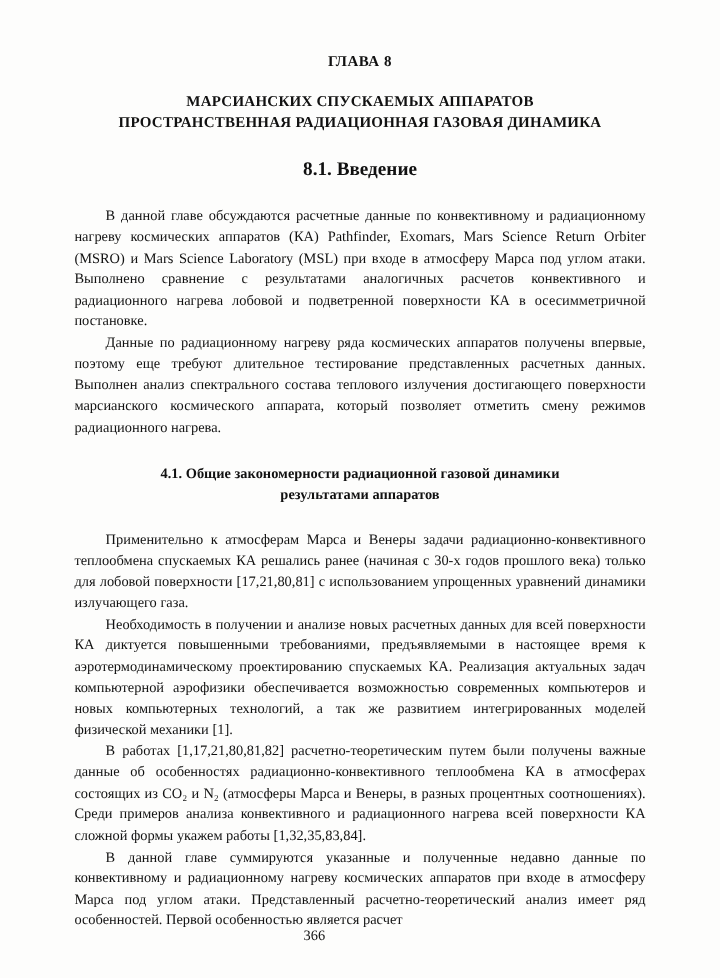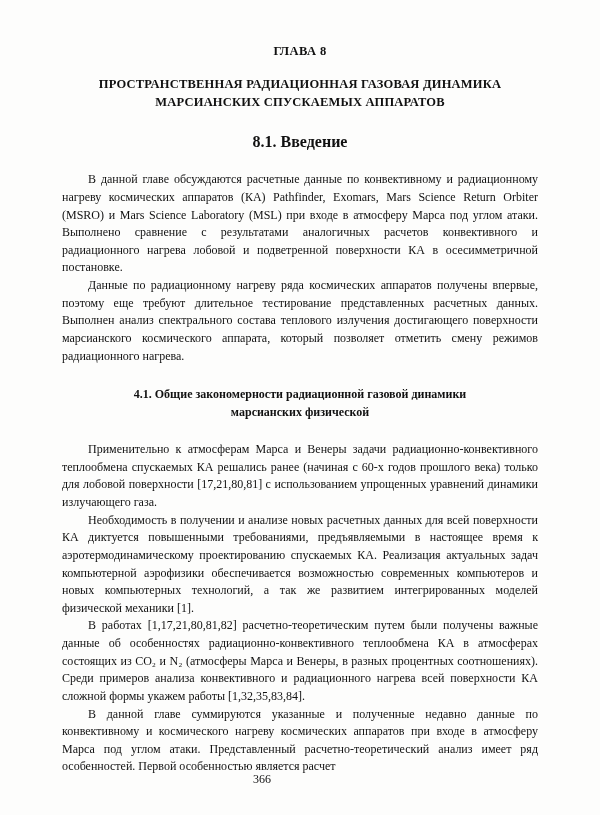--- a/index.html
+++ b/index.html
@@ -74,39 +74,39 @@
 </style>
 </head>
 <body>
 
 <div class="page">
   <div class="content">
 
     <div class="chapter-label">ГЛАВА 8</div>
 
     <div class="doc-title">
+      <div>МАРСИАНСКИХ СПУСКАЕМЫХ АППАРАТОВ</div>
       <div>ПРОСТРАНСТВЕННАЯ РАДИАЦИОННАЯ ГАЗОВАЯ ДИНАМИКА</div>
-      <div>МАРСИАНСКИХ СПУСКАЕМЫХ АППАРАТОВ</div>
     </div>
 
     <div class="section-heading">8.1. Введение</div>
 
     <div class="para-block">
       <p class="body">В данной главе обсуждаются расчетные данные по  конвективному и радиационному нагреву космических аппаратов (КА) Pathfinder, Exomars, Mars Science Return Orbiter (MSRO) и Mars Science Laboratory (MSL)  при входе в атмосферу Марса под углом атаки. Выполнено сравнение с результатами аналогичных расчетов конвективного и радиационного нагрева лобовой и подветренной поверхности КА в осесимметричной постановке.</p>
       <p class="body">Данные по радиационному нагреву ряда космических аппаратов получены впервые, поэтому еще требуют длительное тестирование представленных расчетных данных. Выполнен анализ спектрального состава теплового излучения достигающего поверхности марсианского космического аппарата, который позволяет отметить смену режимов радиационного нагрева.</p>
     </div>
 
     <div class="section-heading-2">
       <div>4.1. Общие закономерности радиационной газовой динамики</div>
-      <div>марсианских физической</div>
+      <div>результатами аппаратов</div>
     </div>
 
     <div class="para-block">
-      <p class="body">Применительно к атмосферам Марса и Венеры задачи радиационно-конвективного теплообмена спускаемых КА решались ранее (начиная с 60-х годов прошлого века) только для лобовой поверхности [17,21,80,81] с использованием упрощенных уравнений динамики излучающего газа.</p>
+      <p class="body">Применительно к атмосферам Марса и Венеры задачи радиационно-конвективного теплообмена спускаемых КА решались ранее (начиная с 30-х годов прошлого века) только для лобовой поверхности [17,21,80,81] с использованием упрощенных уравнений динамики излучающего газа.</p>
       <p class="body">Необходимость в получении и анализе новых расчетных данных для всей поверхности КА диктуется повышенными требованиями, предъявляемыми в настоящее время к аэротермодинамическому проектированию спускаемых КА. Реализация актуальных задач компьютерной аэрофизики обеспечивается возможностью современных компьютеров и новых компьютерных технологий, а так же развитием интегрированных моделей физической механики [1].</p>
       <p class="body">В работах [1,17,21,80,81,82] расчетно-теоретическим путем были получены важные данные об особенностях радиационно-конвективного теплообмена КА в атмосферах состоящих из CO₂ и N₂ (атмосферы Марса и Венеры, в разных процентных соотношениях). Среди примеров анализа конвективного и радиационного нагрева всей поверхности КА сложной формы укажем работы [1,32,35,83,84].</p>
-      <p class="body">В данной главе суммируются указанные и полученные недавно данные по конвективному и космического нагреву космических аппаратов при входе в атмосферу Марса под углом атаки. Представленный расчетно-теоретический анализ имеет ряд особенностей. Первой особенностью является расчет</p>
+      <p class="body">В данной главе суммируются указанные и полученные недавно данные по конвективному и радиационному нагреву космических аппаратов при входе в атмосферу Марса под углом атаки. Представленный расчетно-теоретический анализ имеет ряд особенностей. Первой особенностью является расчет</p>
     </div>
 
   </div>
 
   <div class="footer">366</div>
 </div>
 
 </body></html>

